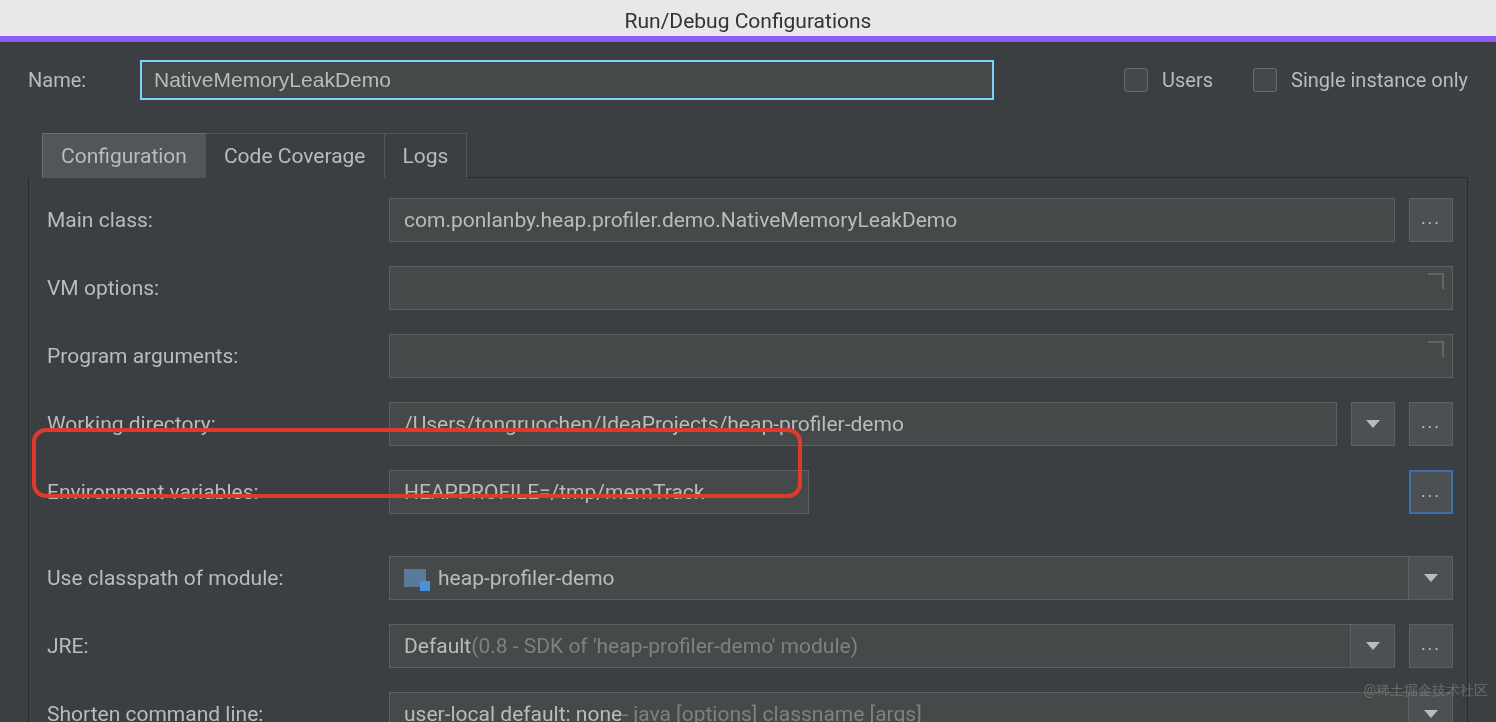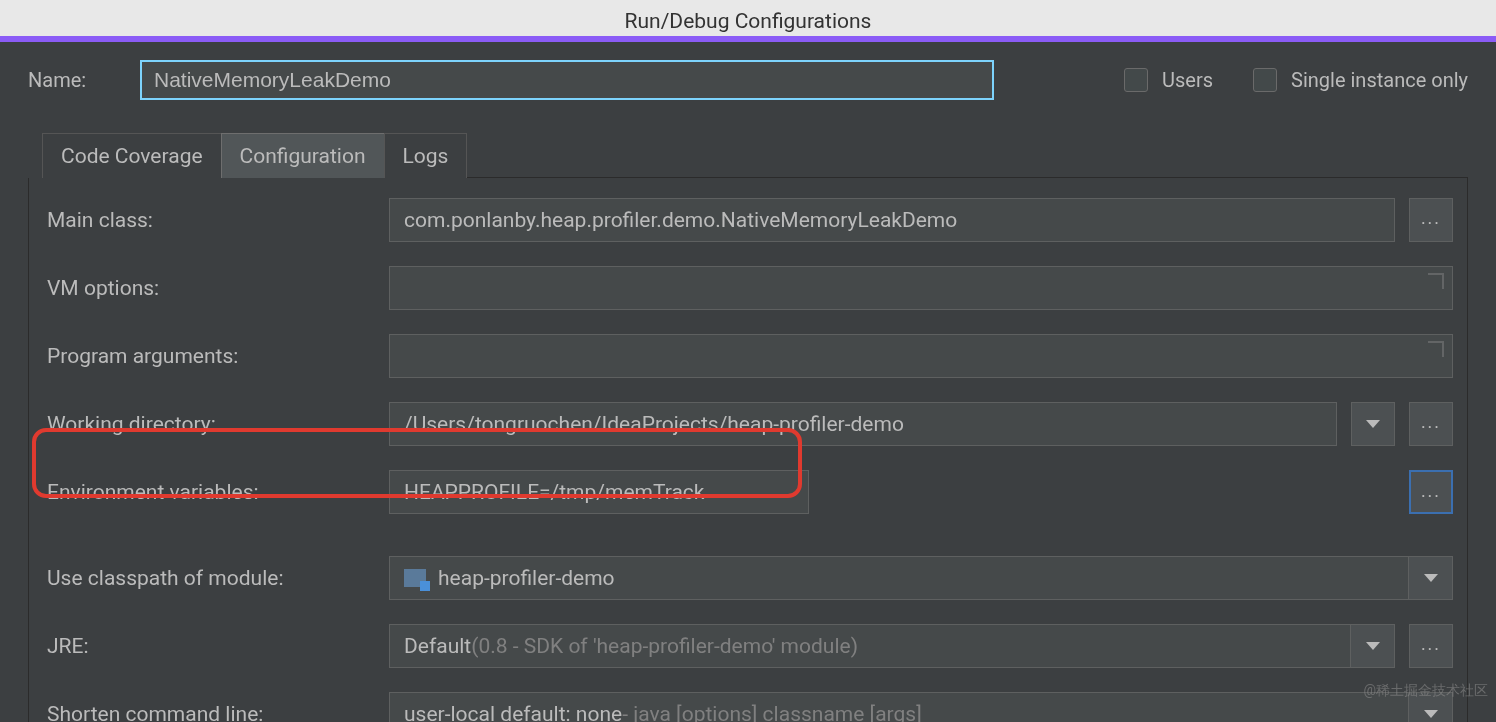--- a/index.html
+++ b/index.html
@@ -203,22 +203,22 @@
         <span>Users</span>
       </label>
       <label class="chk">
         <span class="box"></span>
         <span>Single instance only</span>
       </label>
     </div>
   </div>
 
   <div class="tabbar">
+    <div class="tab active">Configuration</div>
     <div class="tab">Code Coverage</div>
-    <div class="tab active">Configuration</div>
     <div class="tab">Logs</div>
   </div>
 
   <div class="form">
 
     <div class="form-row">
       <div class="form-label">Main class:</div>
       <div class="form-field">
         <div class="text-input">
           <span>com.ponlanby.heap.profiler.demo.NativeMemoryLeakDemo</span>

